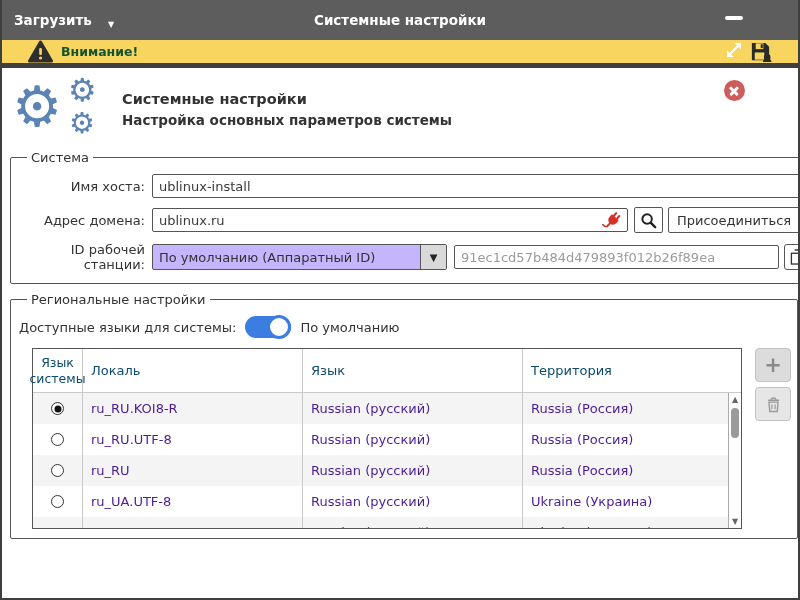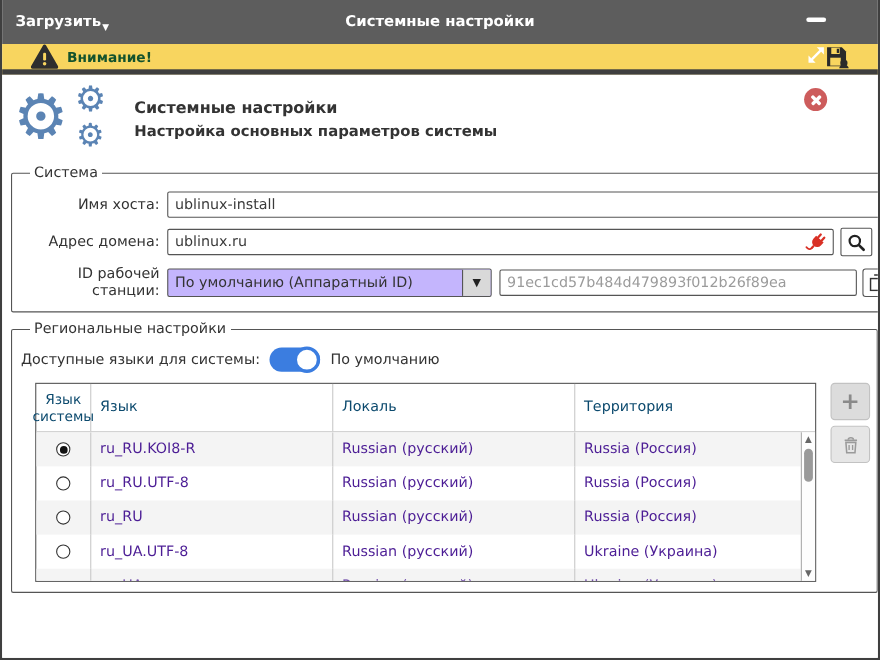--- a/index.html
+++ b/index.html
@@ -6,21 +6,21 @@
     --titlebar-bg:#5d5d5d; --warning-bg:#f8d55f; --frame:#3f3f3f;
     --accent-blue:#3b7de0; --gear-blue:#5b84b4; --close-red:#cd5c5c; --plug-red:#d93025;
   }
   *{box-sizing:border-box;margin:0;padding:0;font-family:"DejaVu Sans","Liberation Sans",sans-serif;}
   body{width:800px;height:600px;background:#fff;overflow:hidden;}
   .window{width:800px;height:600px;border:2px solid var(--frame);border-top:none;display:flex;flex-direction:column;}
 
   
   .titlebar{height:40px;background:var(--titlebar-bg);display:flex;align-items:center;color:#fff;
     font-size:13.5px;font-weight:bold;padding:0 12px;position:relative;flex:0 0 auto;}
-  .menu-btn{display:flex;align-items:flex-end;gap:1px;cursor:pointer;}
+  .menu-btn{display:flex;align-items:flex-end;gap:16px;cursor:pointer;}
   .caret{font-size:8px;line-height:1;transform:translateY(1px);}
   .win-title{position:absolute;left:0;right:0;text-align:center;pointer-events:none;}
   .tb-right{margin-left:auto;display:flex;align-items:center;gap:21px;z-index:1;flex-direction:column;}
   .hamburger{display:flex;flex-direction:column;gap:3px;cursor:pointer;padding:2px;}
   .hamburger i{display:block;width:20px;height:3.2px;background:#fff;border-radius:2px;}
   .min-btn{width:18px;height:3.6px;background:#fff;border-radius:2px;cursor:pointer;}
   .expand-btn{cursor:pointer;display:flex;}
   .close-btn{width:21px;height:21px;border-radius:50%;background:var(--close-red);position:relative;cursor:pointer;}
   .close-btn i,.close-btn b{position:absolute;left:50%;top:50%;width:11px;height:2.6px;background:#fff;border-radius:1px;}
   .close-btn i{transform:translate(-50%,-50%) rotate(45deg);}
@@ -44,21 +44,21 @@
   .ph-sub{font-size:13.5px;font-weight:bold;color:#333;}
 
   fieldset{border:1px solid #555;border-radius:2px;margin:2px 2px 8px 2px;padding:5px 6px 9px 6px;}
   legend{font-size:13px;color:#333;padding:0 4px;margin-left:10px;}
 
   .form-row{display:flex;align-items:center;margin:4px 0 9px 0;}
   .form-row:last-child{margin-bottom:2px;}
   .flabel{width:128px;text-align:right;font-size:13px;color:#333;margin-right:7px;flex:0 0 auto;}
   .tinput{height:24px;border:1px solid #555;border-radius:2px;font-size:13px;color:#3a3a3a;padding:0 6px;background:#fff;outline:none;}
   .host-input{flex:1 1 auto;}
-  .domain-wrap{position:relative;width:606px;flex:0 0 auto;}
+  .domain-wrap{position:relative;width:476px;flex:0 0 auto;}
   .domain-wrap input{width:100%;padding-right:30px;}
   .plug-icon{position:absolute;right:6px;top:3px;display:flex;}
   .sq-btn{width:29px;height:26px;border:1px solid #555;border-radius:2px;background:#fff;display:flex;
     align-items:center;justify-content:center;margin-left:6px;cursor:pointer;flex:0 0 auto;}
   .join-btn{height:26px;border:1px solid #555;border-radius:2px;background:#fff;font-size:13px;color:#333;
     padding:0 8px;margin-left:5px;cursor:pointer;flex:0 0 auto;}
   .selectbox{width:295px;height:26px;border:1px solid #555;border-radius:2px;display:flex;align-items:center;
     background:#c4b5fd;cursor:pointer;flex:0 0 auto;overflow:hidden;}
   .selectbox .sel-text{flex:1;font-size:13px;color:#333;padding:0 6px;white-space:nowrap;}
   .sel-arrow{width:26px;height:100%;background:#d9d9d9;border-left:1px solid #555;display:flex;
@@ -229,22 +229,22 @@
         <div class="toggle">
             <div class="knob"></div>
           </div>
         <span>По умолчанию</span>
       </div>
 
       <div class="table-zone">
         <div class="ltable">
           <div class="thead">
             <div class="hc c1">Язык системы</div>
+            <div class="hc c2">Локаль</div>
             <div class="hc c3">Язык</div>
-            <div class="hc c2">Локаль</div>
             <div class="hc c4">Территория</div>
           </div>
           <div class="tbody-wrap">
             <div class="tbody">
               <div class="trow">
                 <div class="tc c1">
                     <span class="radio checked"></span>
                   </div>
                 <div class="tc c2">ru_RU.KOI8-R</div>
                 <div class="tc c3">Russian (русский)</div>

